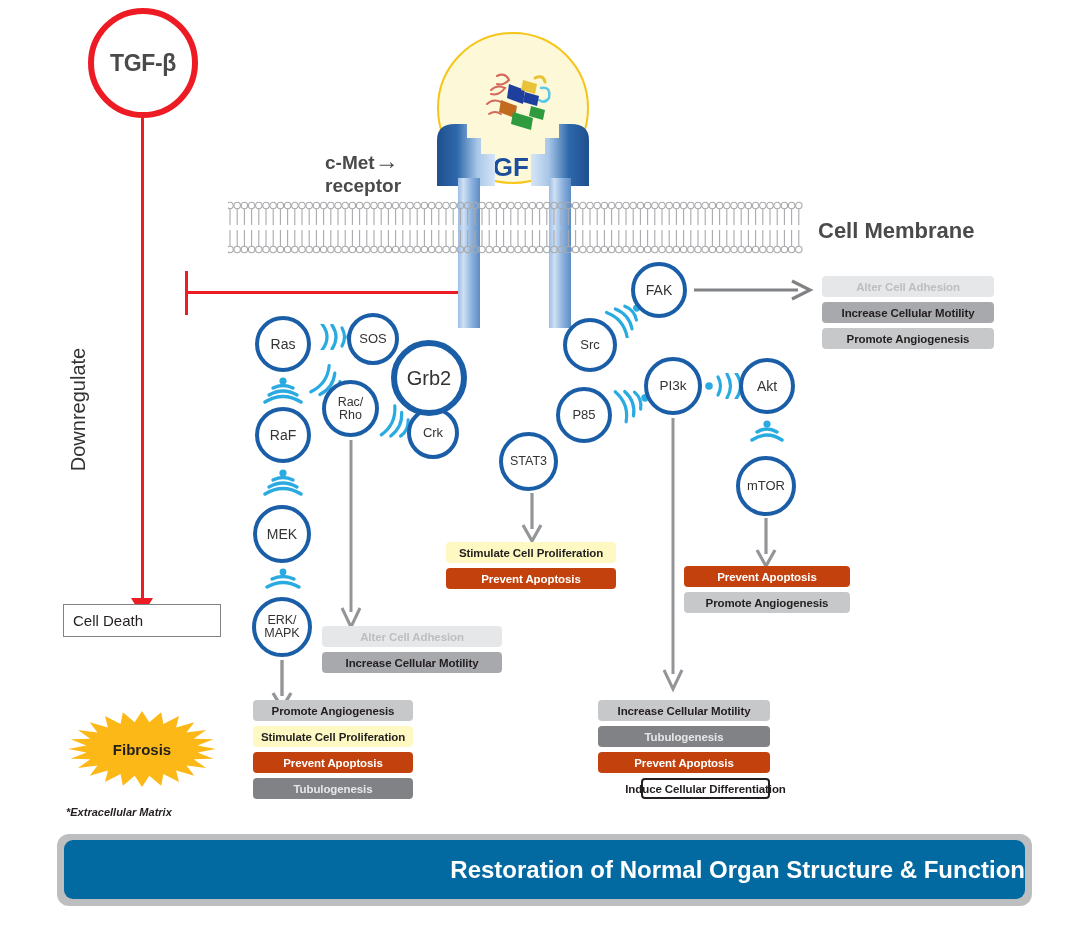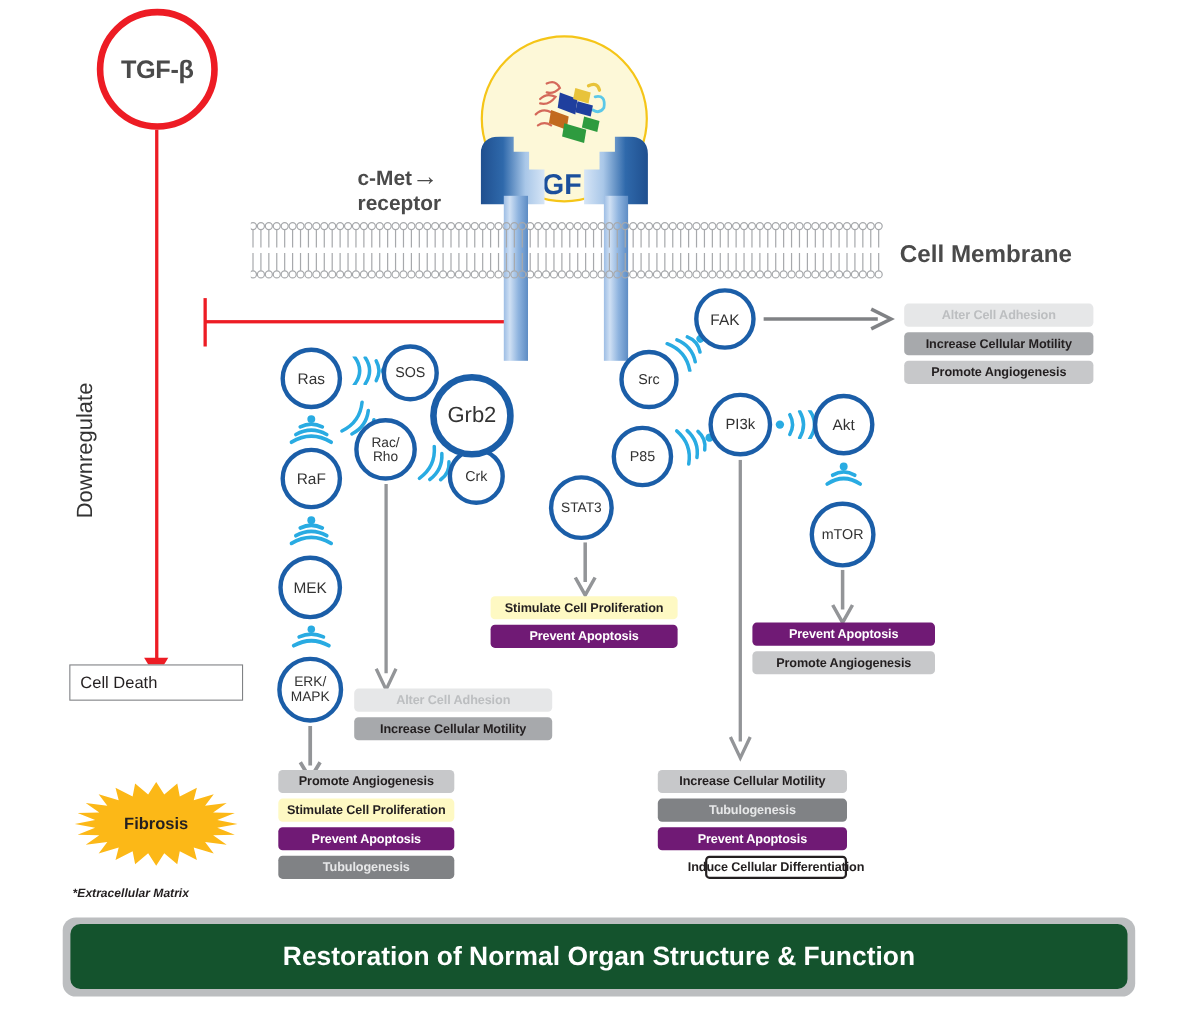--- a/index.html
+++ b/index.html
@@ -111,21 +111,21 @@
     border-radius: 4px;
     display: flex; align-items: center; justify-content: center;
     font-size: 11.5px; font-weight: bold;
     letter-spacing: -0.1px;
     white-space: nowrap;
   }
   .obox.lightgray  { background:#e6e7e8; color:#bcbec0; }
   .obox.midgray    { background:#c7c8ca; color:#231f20; }
   .obox.darkgray   { background:#a7a9ac; color:#231f20; }
   .obox.gray2      { background:#808285; color:#e6e7e8; }
-  .obox.black      { background:#701a75; color:#ffffff; }
+  .obox.black      { background:#c2410c; color:#ffffff; }
   .obox.outline    { background:#ffffff; color:#231f20; border:2px solid #231f20; }
   .obox.verylight  { background:#fef9c3; color:#231f20; }
 
   
   #left-table {
     left: 63px; top: 604px; width: 158px;
     border: 1.5px solid #808285;
     background: #ffffff;
   }
   #left-table .row {
@@ -149,22 +149,22 @@
     font-size: 11px; font-style: italic; font-weight: bold; color:#231f20;
   }
 
   
   #banner-shadow {
     left: 57px; top: 834px; width: 975px; height: 72px;
     background: #bcbec0; border-radius: 12px;
   }
   #banner {
     left: 64px; top: 840px; width: 961px; height: 59px;
-    background: #14532d; border-radius: 9px;
-    display: flex; align-items: center; justify-content: center;
+    background: #0369a1; border-radius: 9px;
+    display: flex; align-items: center; justify-content: flex-end;
   }
   #banner-text {
     font-size: 24px; font-weight: bold; color: #ffffff;
     letter-spacing: 0px;
   }
 
   svg.deco { position:absolute; overflow:visible; }
 </style>
 </head>
 <body>

